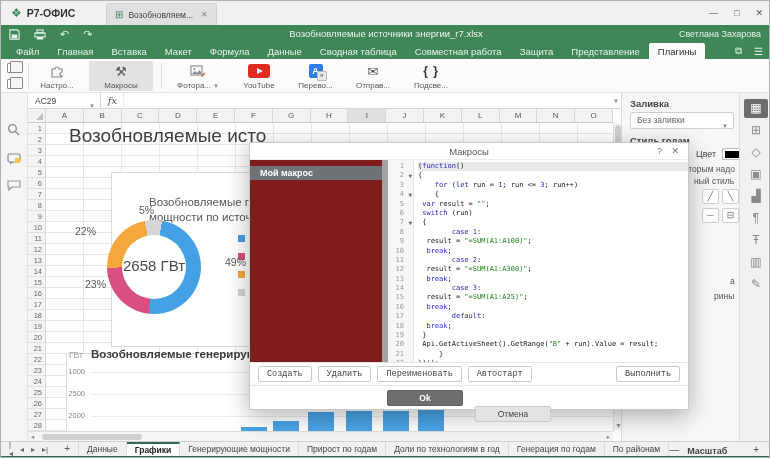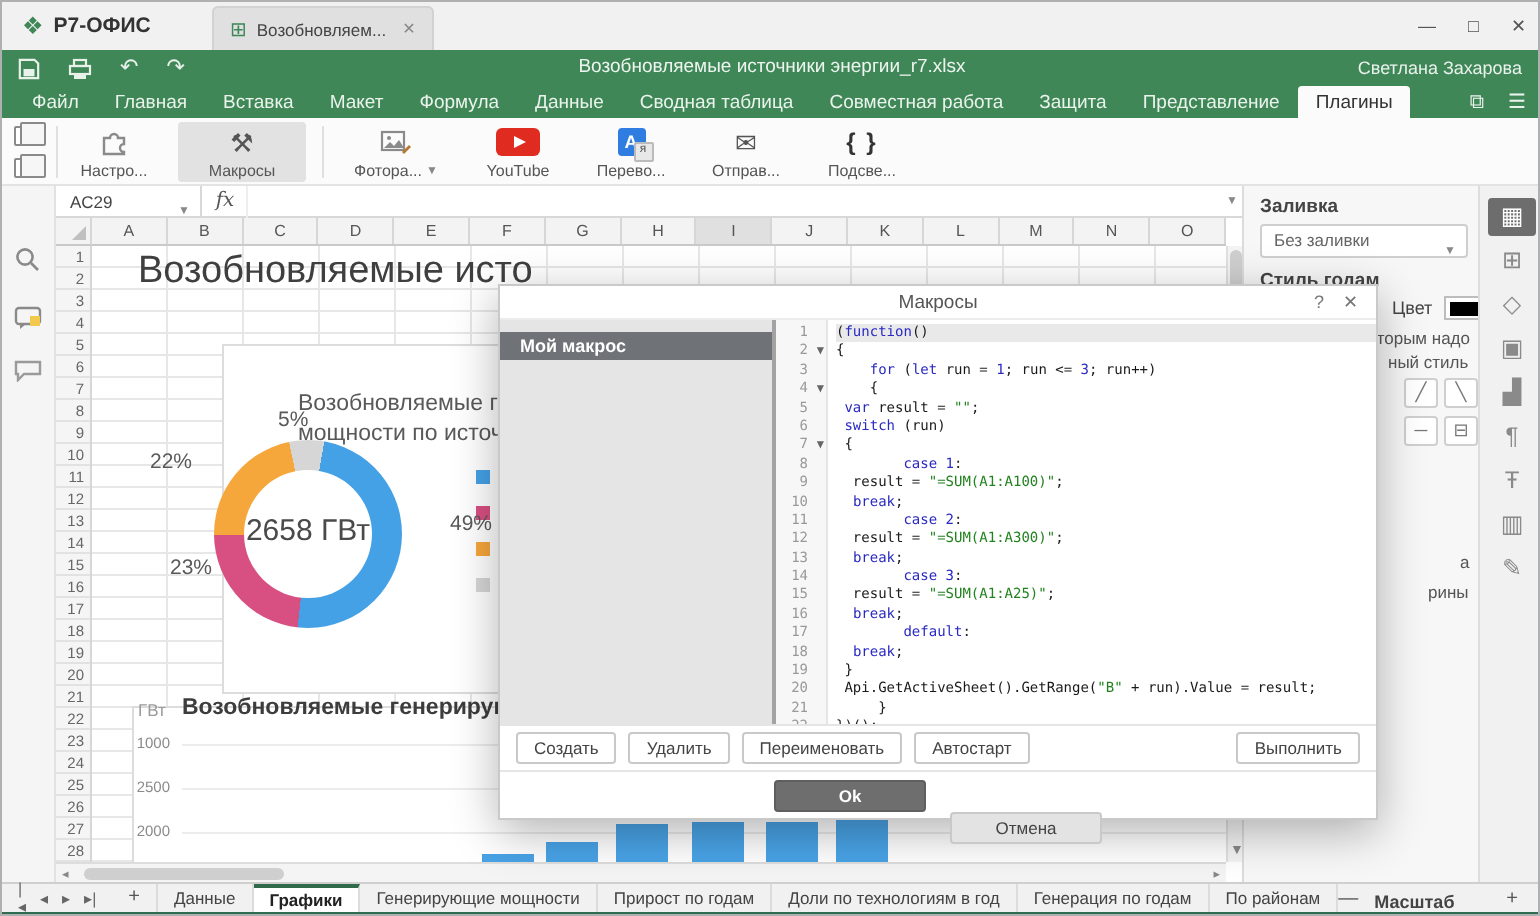--- a/index.html
+++ b/index.html
@@ -136,34 +136,34 @@
   #greenstrip { position:absolute; left:0; top:455px; width:770px; height:3px; background:#2f6b50; z-index:12; }
 
   
   #dialog { position:absolute; left:248px; top:141px; width:440px; height:268px; background:#fff; border:1px solid #c9c9c9;
             box-shadow:0 6px 22px rgba(0,0,0,.3); z-index:50; display:flex; flex-direction:column; }
   #dlg-header { height:17px; display:flex; align-items:center; border-bottom:1px solid #ececec; position:relative; }
   #dlg-title { flex:1; text-align:center; font-size:9.5px; color:#555; }
   #dlg-help, #dlg-close { position:absolute; top:3px; font-size:9px; color:#777; }
   #dlg-help { right:26px; } #dlg-close { right:9px; }
   #dlg-body { flex:1; display:flex; min-height:0; }
-  #dlg-list { width:138px; background:#e5e5e5; border-right:2px solid #a3a3a3; padding-top:6px; }
+  #dlg-list { width:138px; background:#7f1d1d; border-right:6px solid #a3a3a3; padding-top:6px; }
   .macro-item { height:14px; line-height:14px; font-size:9px; color:#333; padding-left:10px; }
   .macro-item.selected { background:#6f7377; color:#fff; font-weight:bold; }
   #dlg-editor { flex:1; display:flex; font-family:"DejaVu Sans Mono", monospace; font-size:7px; line-height:9.4px; overflow:hidden; }
   #dlg-gutter { width:26px; background:#f7f7f7; border-right:1px solid #e5e5e5; color:#999; text-align:right; padding:2px 2px 0 0; }
   .gut-row { height:9.4px; position:relative; }
   .gut-fold { position:absolute; right:-1px; top:0; font-size:6px; color:#666; }
   .gut-num { padding-right:7px; display:block; }
   #dlg-code { flex:1; padding:2px 0 0 4px; white-space:pre; color:#1a1a1a; }
   .code-line { height:9.4px; }
   .code-line.active { background:#e9e9e9; }
   .kw { color:#2929c4; } .str { color:#22821f; } .num { color:#2929c4; }
   #dlg-btnrow { height:23px; border-top:1px solid #e5e5e5; display:flex; align-items:center; padding:0 8px; gap:6px; }
-  .dlg-btn { font-size:8.5px; color:#444; background:#fff; border:1px solid #c9c9c9; border-radius:2px; padding:2px 8px; font-family:Liberation Sans, sans-serif; }
+  .dlg-btn { font-size:8.5px; color:#444; background:#fff; border:1px solid #c9c9c9; border-radius:2px; padding:2px 8px; font-family:Liberation Mono, monospace; }
   #dlg-run { margin-left:auto; }
   #dlg-footer { height:24px; border-top:1px solid #e5e5e5; display:flex; align-items:center; justify-content:center; gap:12px; }
   #dlg-ok { width:76px; text-align:center; font-size:8.5px; font-weight:bold; color:#fff; background:#6e6e6e; border:1px solid #5f5f5f; border-radius:2px; padding:2px 0; }
   #dlg-cancel { width:76px; text-align:center; font-size:8.5px; color:#444; background:#e3e3e3; border:1px solid #c9c9c9; border-radius:2px; padding:2px 0;margin-top:33px; }
 </style>
 </head>
 <body>
 
 <div id="app">
 

